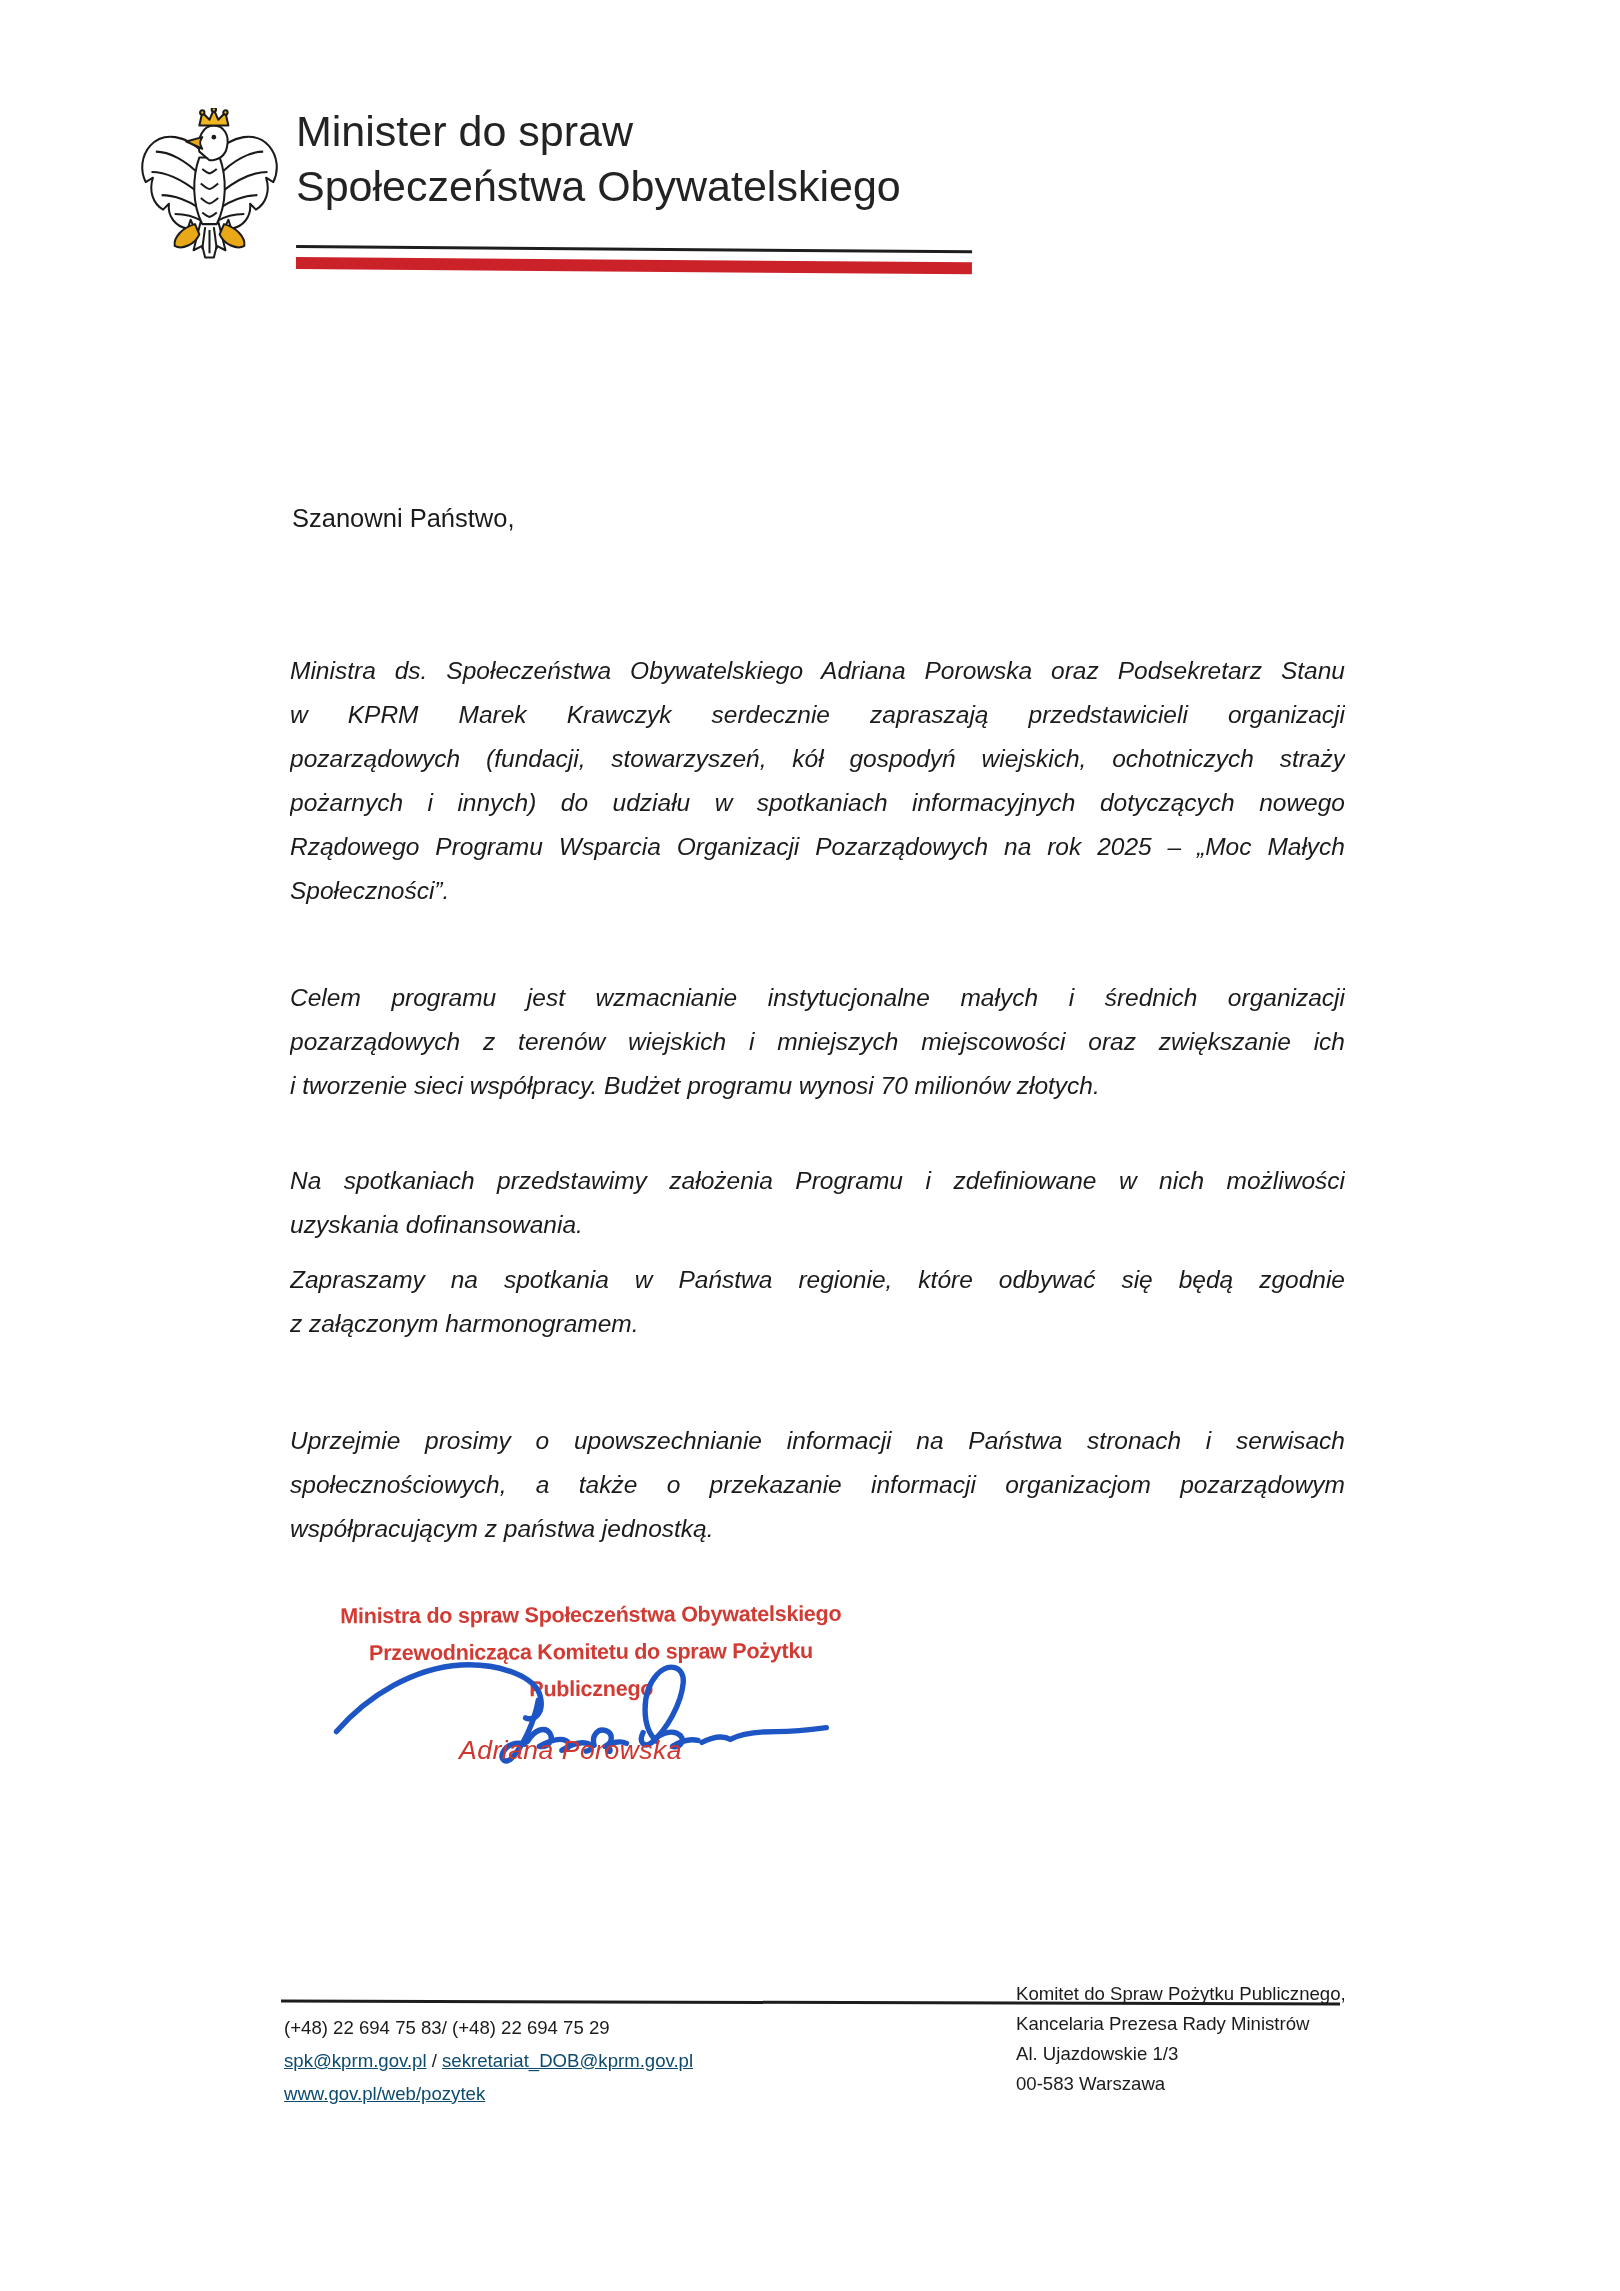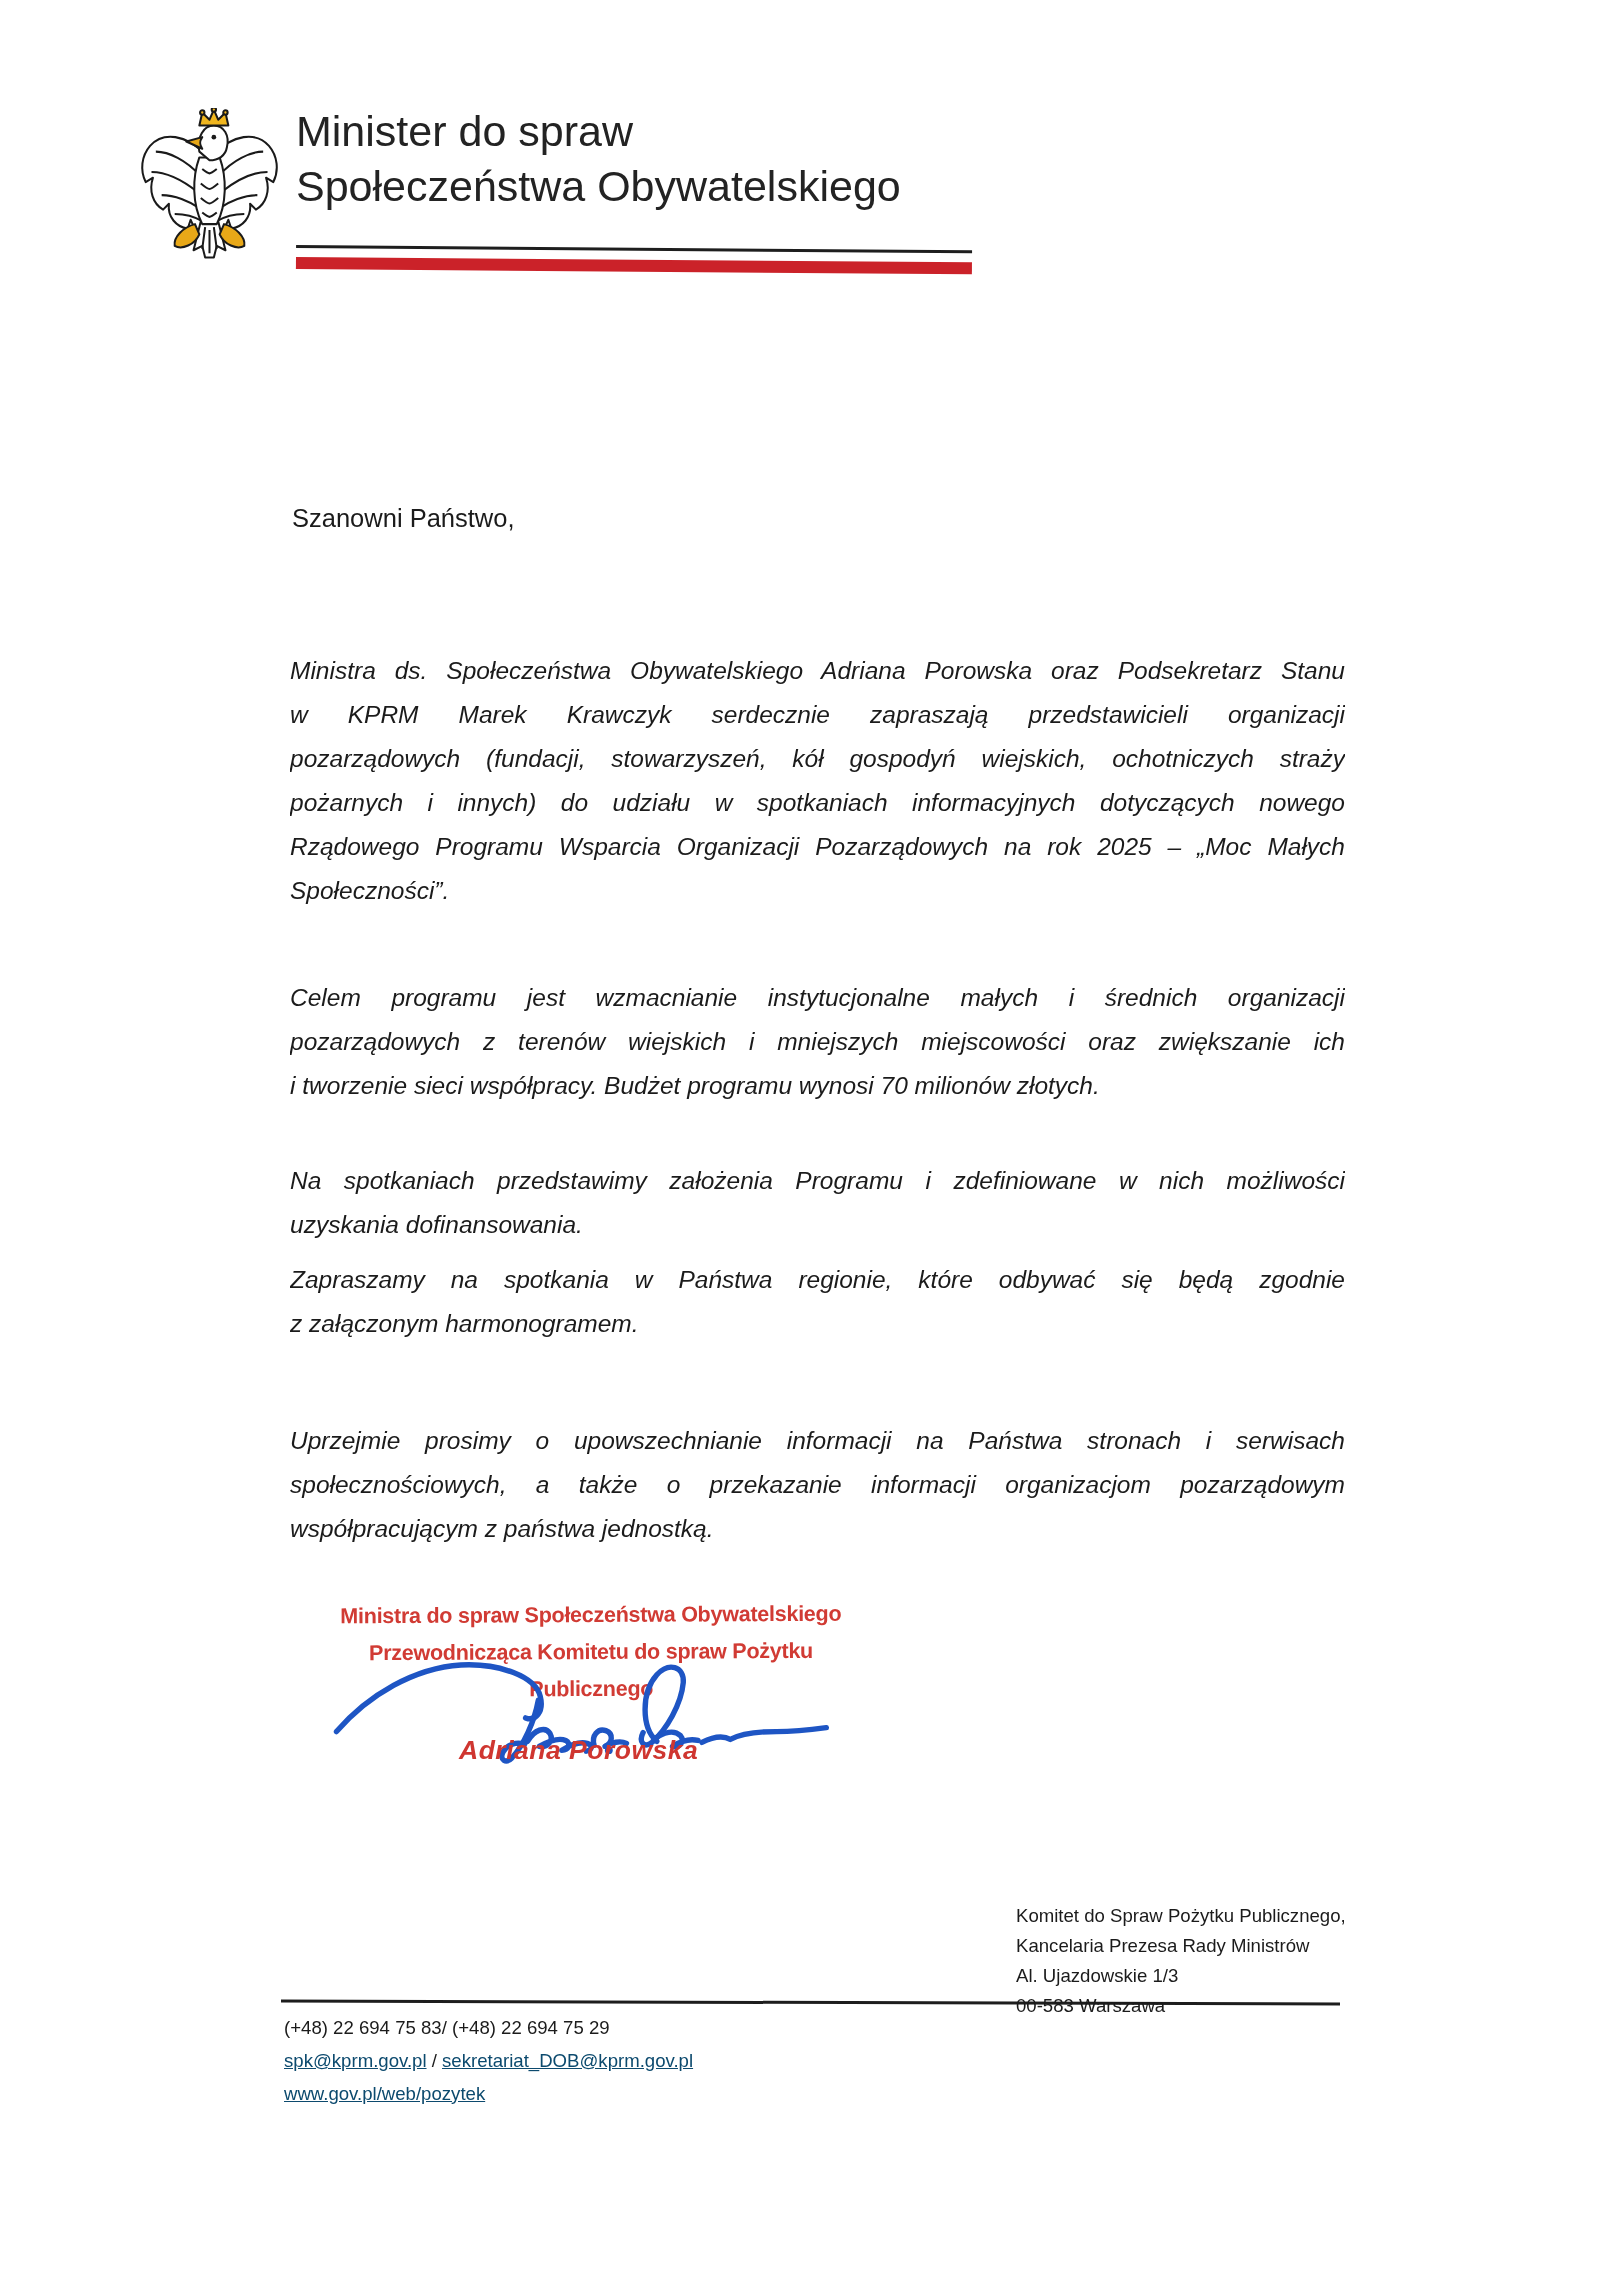--- a/index.html
+++ b/index.html
@@ -87,21 +87,21 @@
   }
   .signature-svg {
     position: absolute;
     left: 312px; top: 1653px;
     width: 529px; height: 118px;
   }
   .signatory-name {
     position: absolute;
     left: 459px; top: 1735px;
     font-size: 26.5px;
-    font-weight: bold;
+    font-weight: normal;
     font-style: italic;
     color: #cf3630;
     letter-spacing: 0.5px;
     white-space: nowrap;
   }
 
   
   .footer-divider {
     position: absolute;
     left: 281px; top: 2001px;
@@ -117,21 +117,21 @@
     white-space: nowrap;
   }
   .footer-left a {
     color: #0c4a6e;
     text-decoration: underline;
     cursor: pointer;
   }
   .footer-left .sep { color: #1b1b1b; text-decoration: none; }
   .footer-right {
     position: absolute;
-    left: 1016px; top: 1901px;
+    left: 1016px; top: 1979px;
     font-size: 18.6px;
     line-height: 30px;
     white-space: nowrap;
     color: #1b1b1b;
   }
 </style>
 </head>
 <body>
 
 <div class="page">

